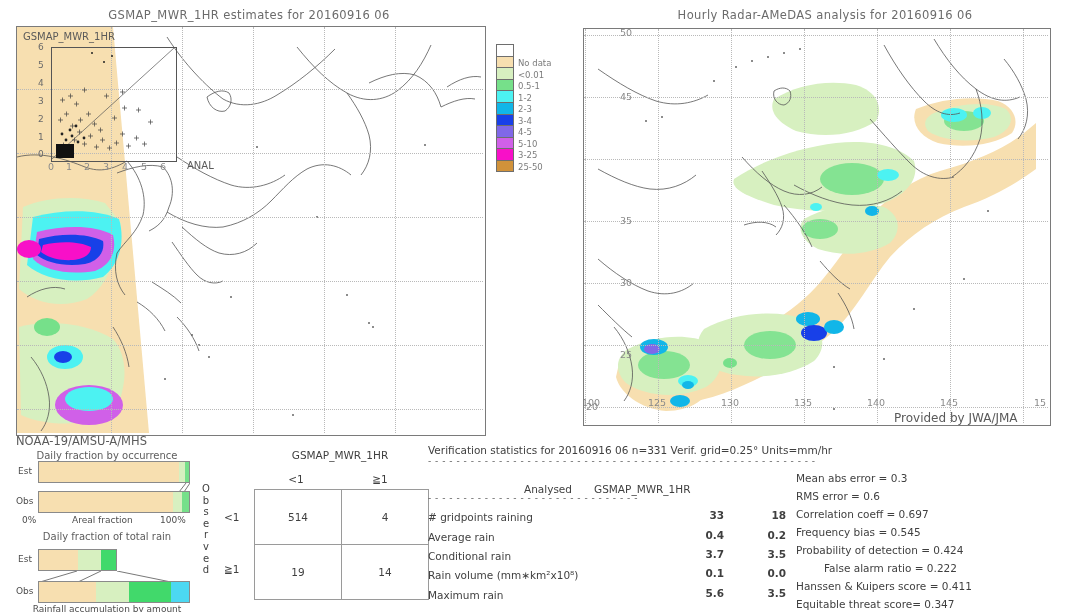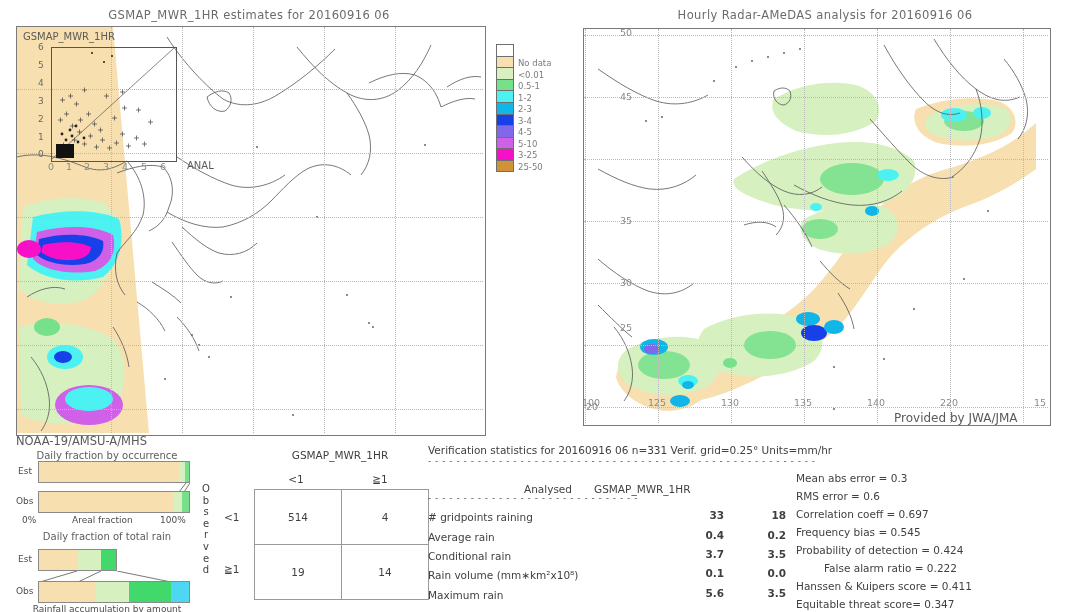--- a/index.html
+++ b/index.html
@@ -340,29 +340,29 @@
   <div class="gridh" style="top:130px;left:0;width:464px;"></div>
   <div class="gridh" style="top:192px;left:0;width:464px;"></div>
   <div class="gridh" style="top:254px;left:0;width:464px;"></div>
   <div class="gridh" style="top:316px;left:0;width:464px;"></div>
   <div class="gridh" style="top:378px;left:0;width:464px;"></div>
 
   <div class="ticklbl" style="left:36px;top:-2px;">50</div>
   <div class="ticklbl" style="left:36px;top:62px;">45</div>
   <div class="ticklbl" style="left:36px;top:186px;">35</div>
   <div class="ticklbl" style="left:36px;top:248px;">30</div>
-  <div class="ticklbl" style="left:36px;top:293px;">25</div>
+  <div class="ticklbl" style="left:36px;top:320px;">25</div>
   <div class="ticklbl" style="left:2px;top:372px;">20</div>
 
   <div class="ticklbl" style="left:-2px;top:368px;">100</div>
   <div class="ticklbl" style="left:64px;top:368px;">125</div>
   <div class="ticklbl" style="left:137px;top:368px;">130</div>
   <div class="ticklbl" style="left:210px;top:368px;">135</div>
   <div class="ticklbl" style="left:283px;top:368px;">140</div>
-  <div class="ticklbl" style="left:356px;top:368px;">220</div>
+  <div class="ticklbl" style="left:356px;top:368px;">145</div>
   <div class="ticklbl" style="left:450px;top:368px;">15</div>
 
   <div class="ticklbl" style="left:310px;top:382px;font-size:12px;color:#5a5a5a;">Provided by JWA/JMA</div>
 </div>
 
 <div class="abs sensor" style="left:16px;top:434px;">NOAA-19/AMSU-A/MHS</div>
 
 <div class="abs bar-title" style="left:14px;top:450px;width:186px;">Daily fraction by occurrence</div>
 
 <div class="abs bar-lbl" style="left:18px;top:466px;">Est</div>

